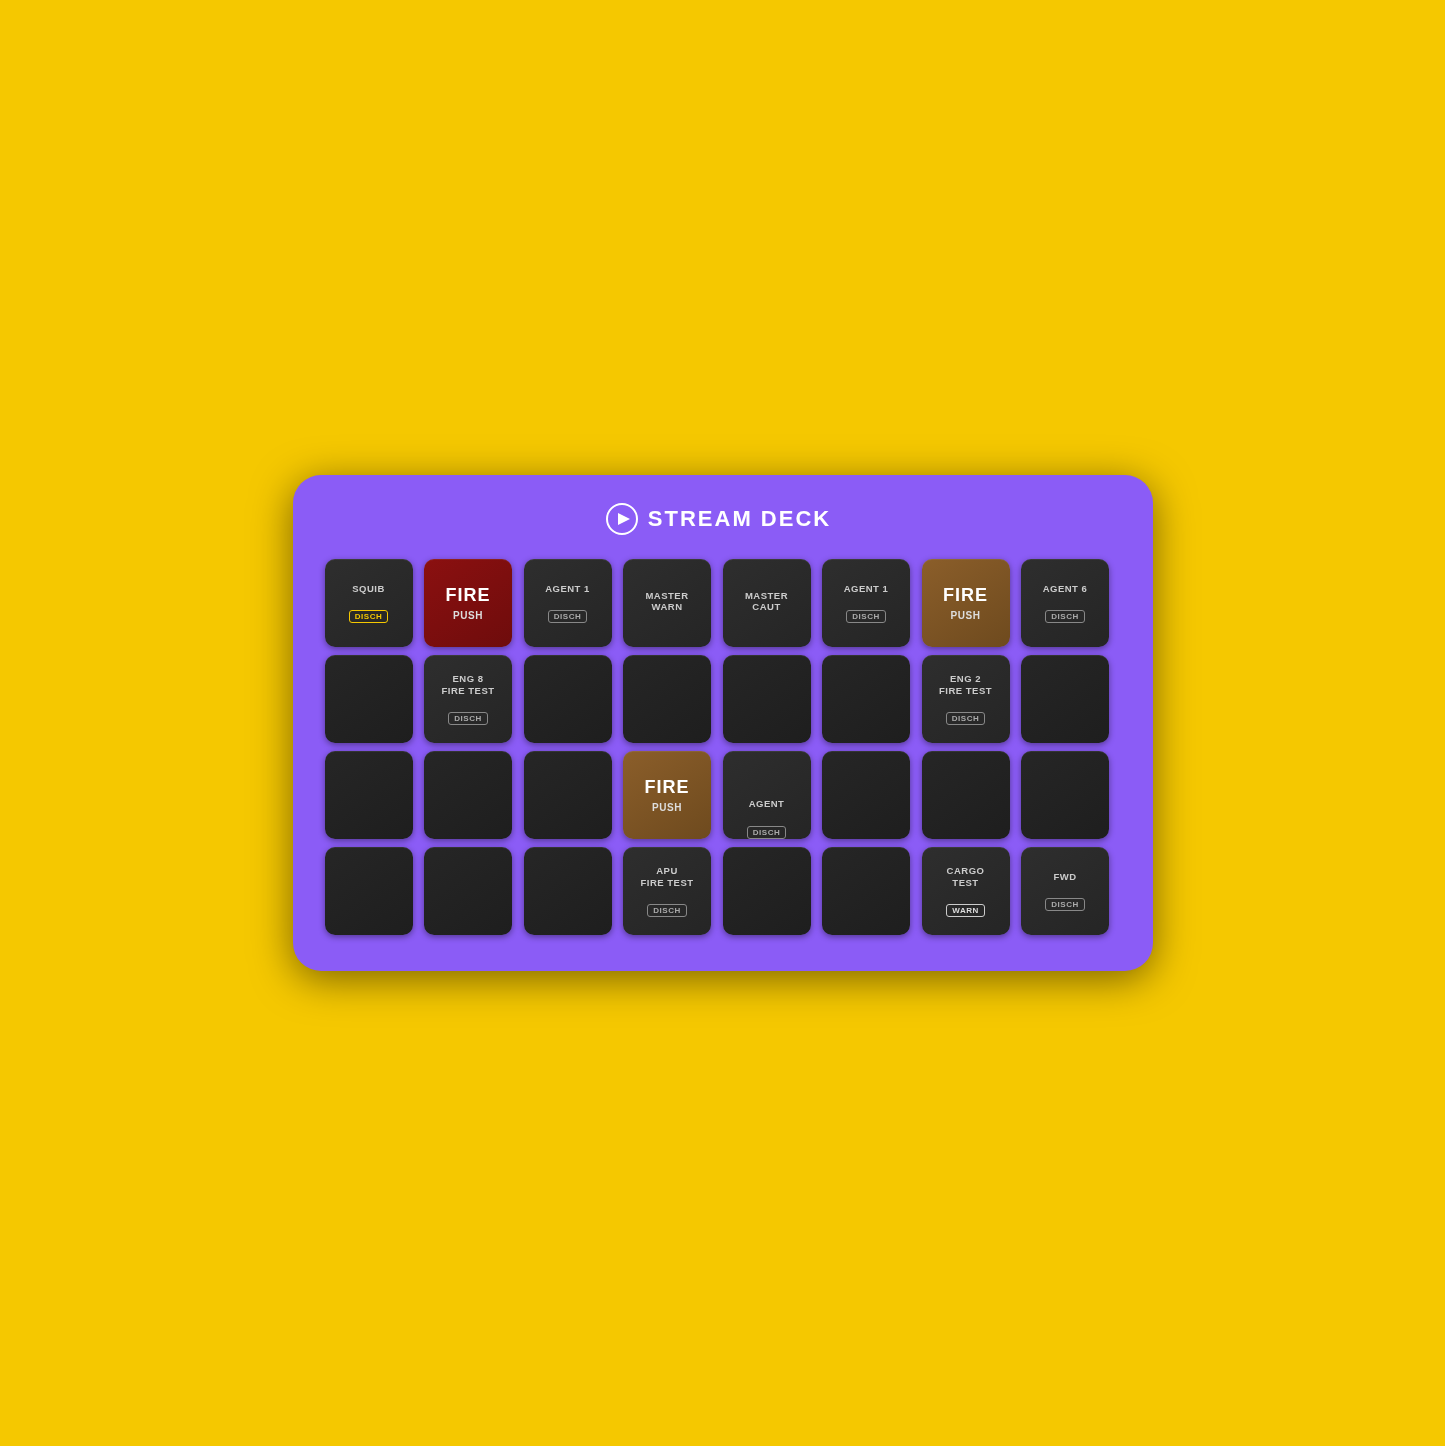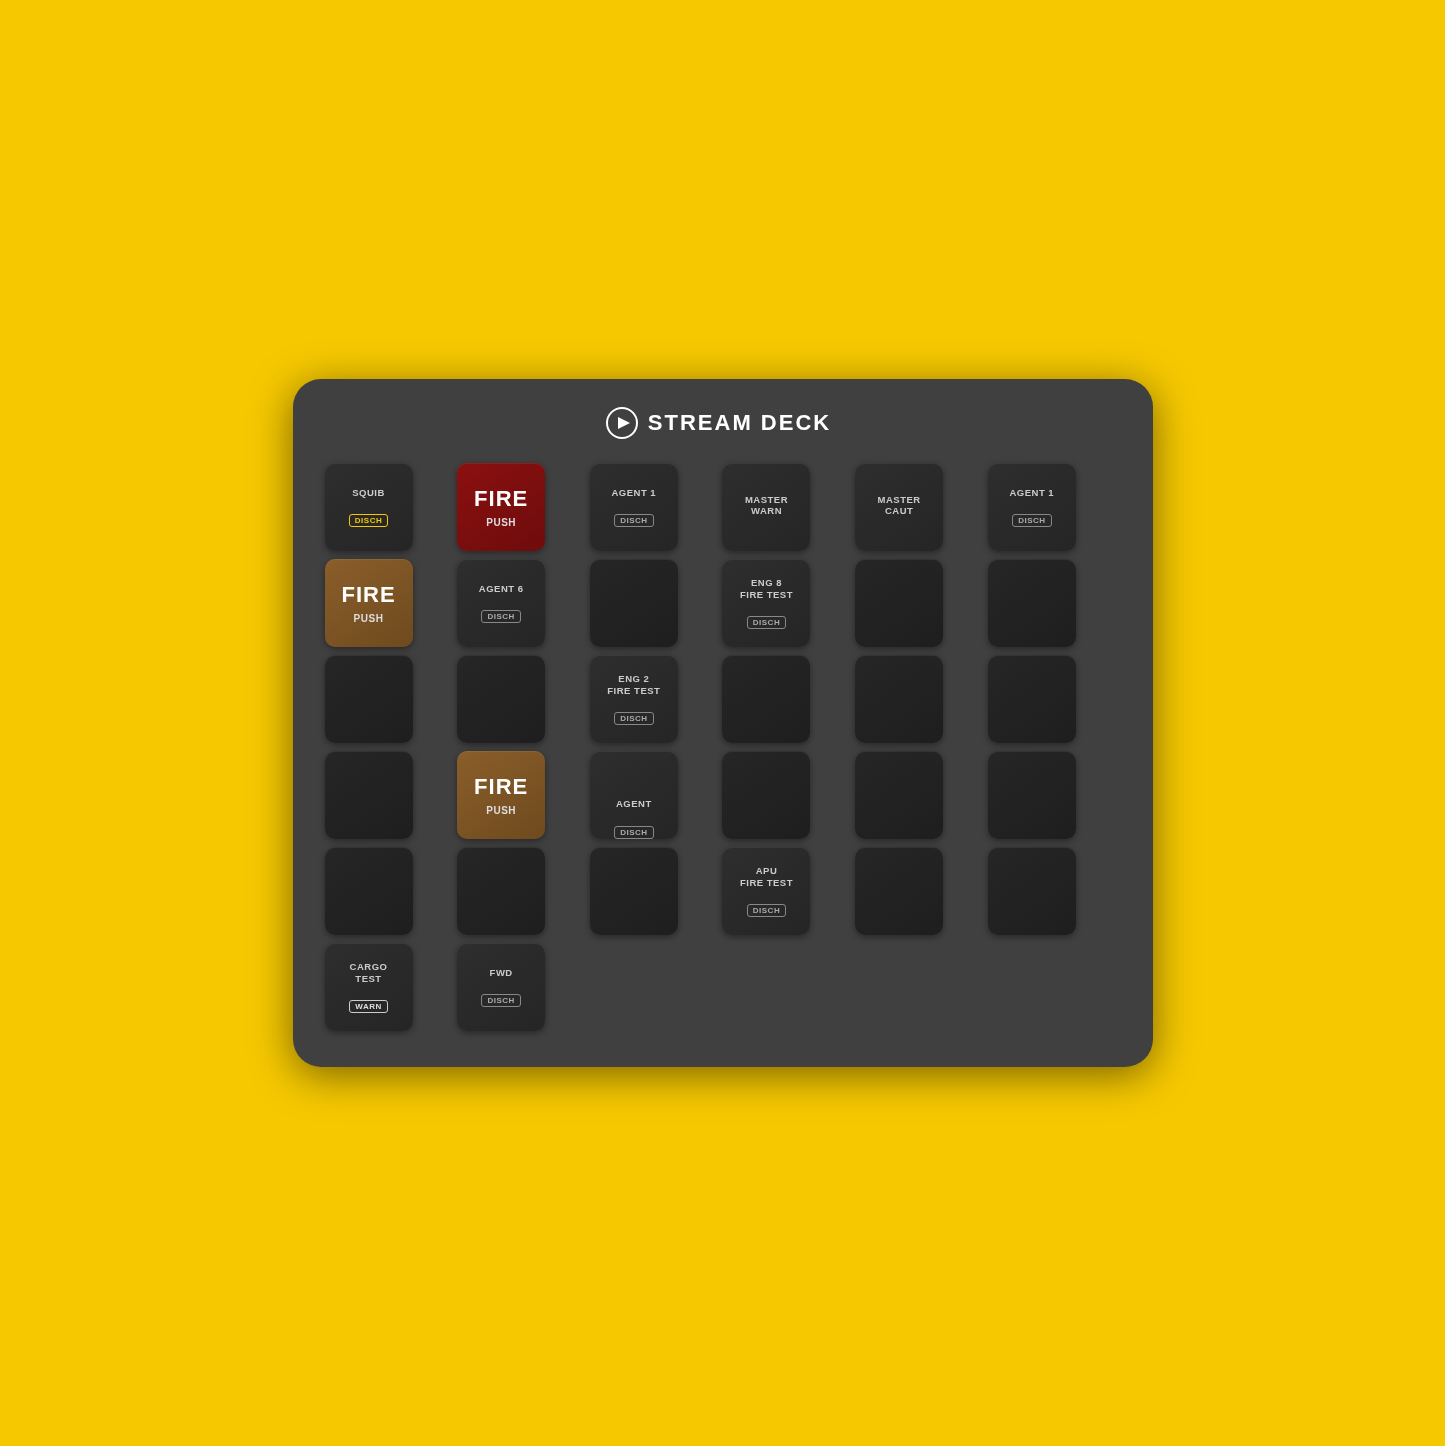--- a/index.html
+++ b/index.html
@@ -5,21 +5,21 @@
     * { box-sizing: border-box; margin: 0; padding: 0; }
     body {
       background-color: #f5c800;
       display: flex;
       align-items: center;
       justify-content: center;
       min-height: 100vh;
       font-family: Arial, sans-serif;
     }
     .deck-container {
-      background-color: #404040;
+      background-color: #8b5cf6;
       border-radius: 28px;
       padding: 28px 40px 36px 32px;
       width: 860px;
       box-shadow: 0 8px 40px rgba(0,0,0,0.5);
     }
     .deck-header {
       display: flex;
       align-items: center;
       justify-content: center;
       margin-bottom: 24px;
@@ -30,21 +30,21 @@
       height: 32px;
     }
     .deck-title {
       color: #ffffff;
       font-size: 22px;
       font-weight: 700;
       letter-spacing: 2px;
     }
     .button-grid {
       display: grid;
-      grid-template-columns: repeat(6, 1fr);
+      grid-template-columns: repeat(8, 1fr);
       gap: 8px;
     }
     .btn {
       background: linear-gradient(145deg, #2e2e2e, #252525);
       border-radius: 10px;
       width: 88px;
       height: 88px;
       display: flex;
       flex-direction: column;
       align-items: center;
@@ -70,21 +70,21 @@
       font-size: 9.5px;
       font-weight: 700;
       text-align: center;
       letter-spacing: 0.5px;
       line-height: 1.2;
       margin-bottom: 4px;
     }
     .btn.fire-red .btn-label,
     .btn.fire-brown .btn-label {
       color: #ffffff;
-      font-size: 22px;
+      font-size: 18px;
       font-weight: 900;
       letter-spacing: 1px;
     }
     .btn-sub {
       color: #aaaaaa;
       font-size: 8px;
       font-weight: 600;
       text-align: center;
       letter-spacing: 0.5px;
     }

